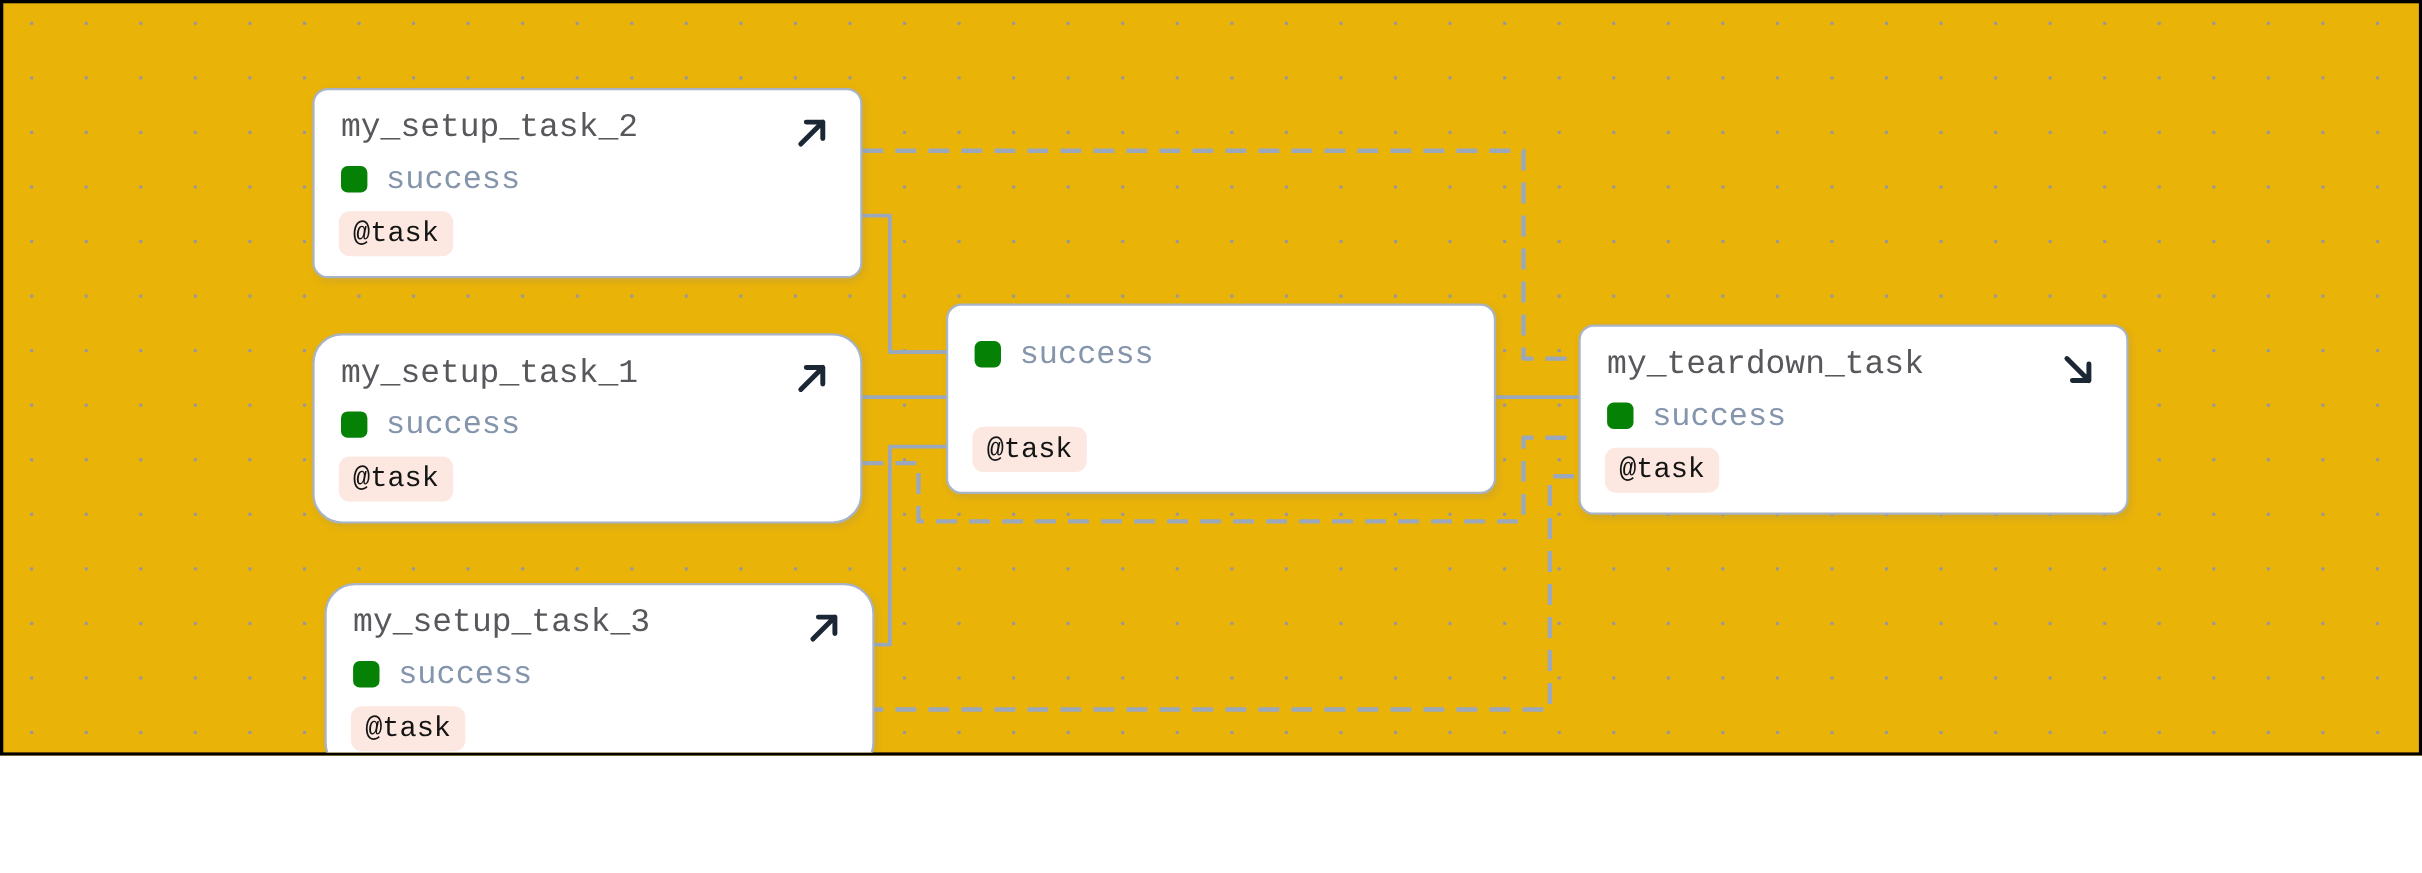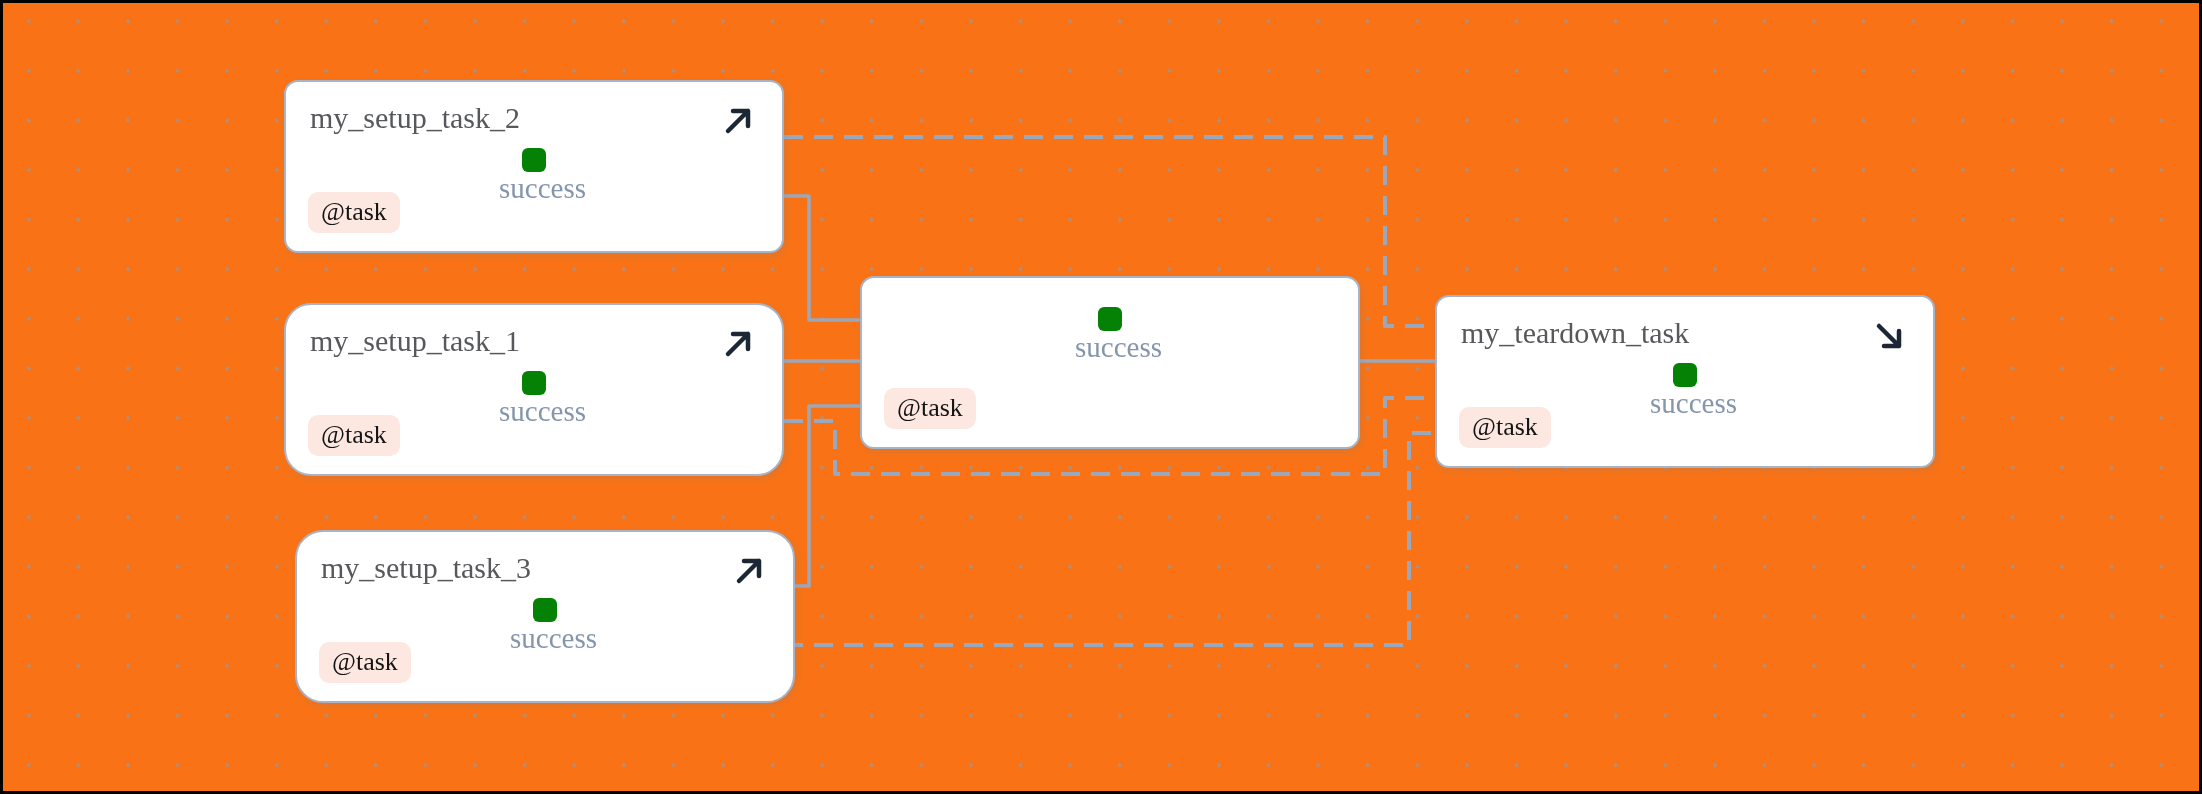--- a/index.html
+++ b/index.html
@@ -1,25 +1,25 @@
 <!DOCTYPE html>
 <html style="--edge-color: #9ba8bc; --node-border: #a8b4c6; --title-color: #57585c; --status-color: #8495ac; --success-green: #058205; --badge-bg: #fce8e1; --badge-text: #141414; --arrow-color: #1c2736;"><head>
 <meta charset="utf-8">
 <style>
   html,body { margin:0; padding:0; background:#ffffff; }
   * { box-sizing: border-box; }
 
   .canvas {
     position: relative;
     width: 2202px;
-    height: 794px;
-    background: #f97316;
+    height: 687px;
+    background: #eab308;
     border: 3px solid #000000;
     overflow: hidden;
-    font-family: Liberation Serif, serif;
+    font-family: Liberation Mono, monospace;
   }
 
   
   .dots {
     position:absolute;
     left:0; top:0; right:0; bottom:0;
     background-image: radial-gradient(circle, #97979d 1.3px, rgba(255,255,255,0) 1.9px);
     background-size: 49.6px 49.6px;
     background-position: 1px 43px;
   }
@@ -55,21 +55,20 @@
     font-size: 30px;
     line-height: 37px;
     color: var(--title-color);
     white-space: nowrap;
   }
   .status-row {
     display:flex;
     align-items:center;
     margin-top: 12px;
     height: 30px;
-    flex-direction: column;
   }
   .status-square {
     width: 24px;
     height: 24px;
     border-radius: 6px;
     background: var(--success-green);
     flex: 0 0 auto;
   }
   .status-label {
     margin-left: 17px;

